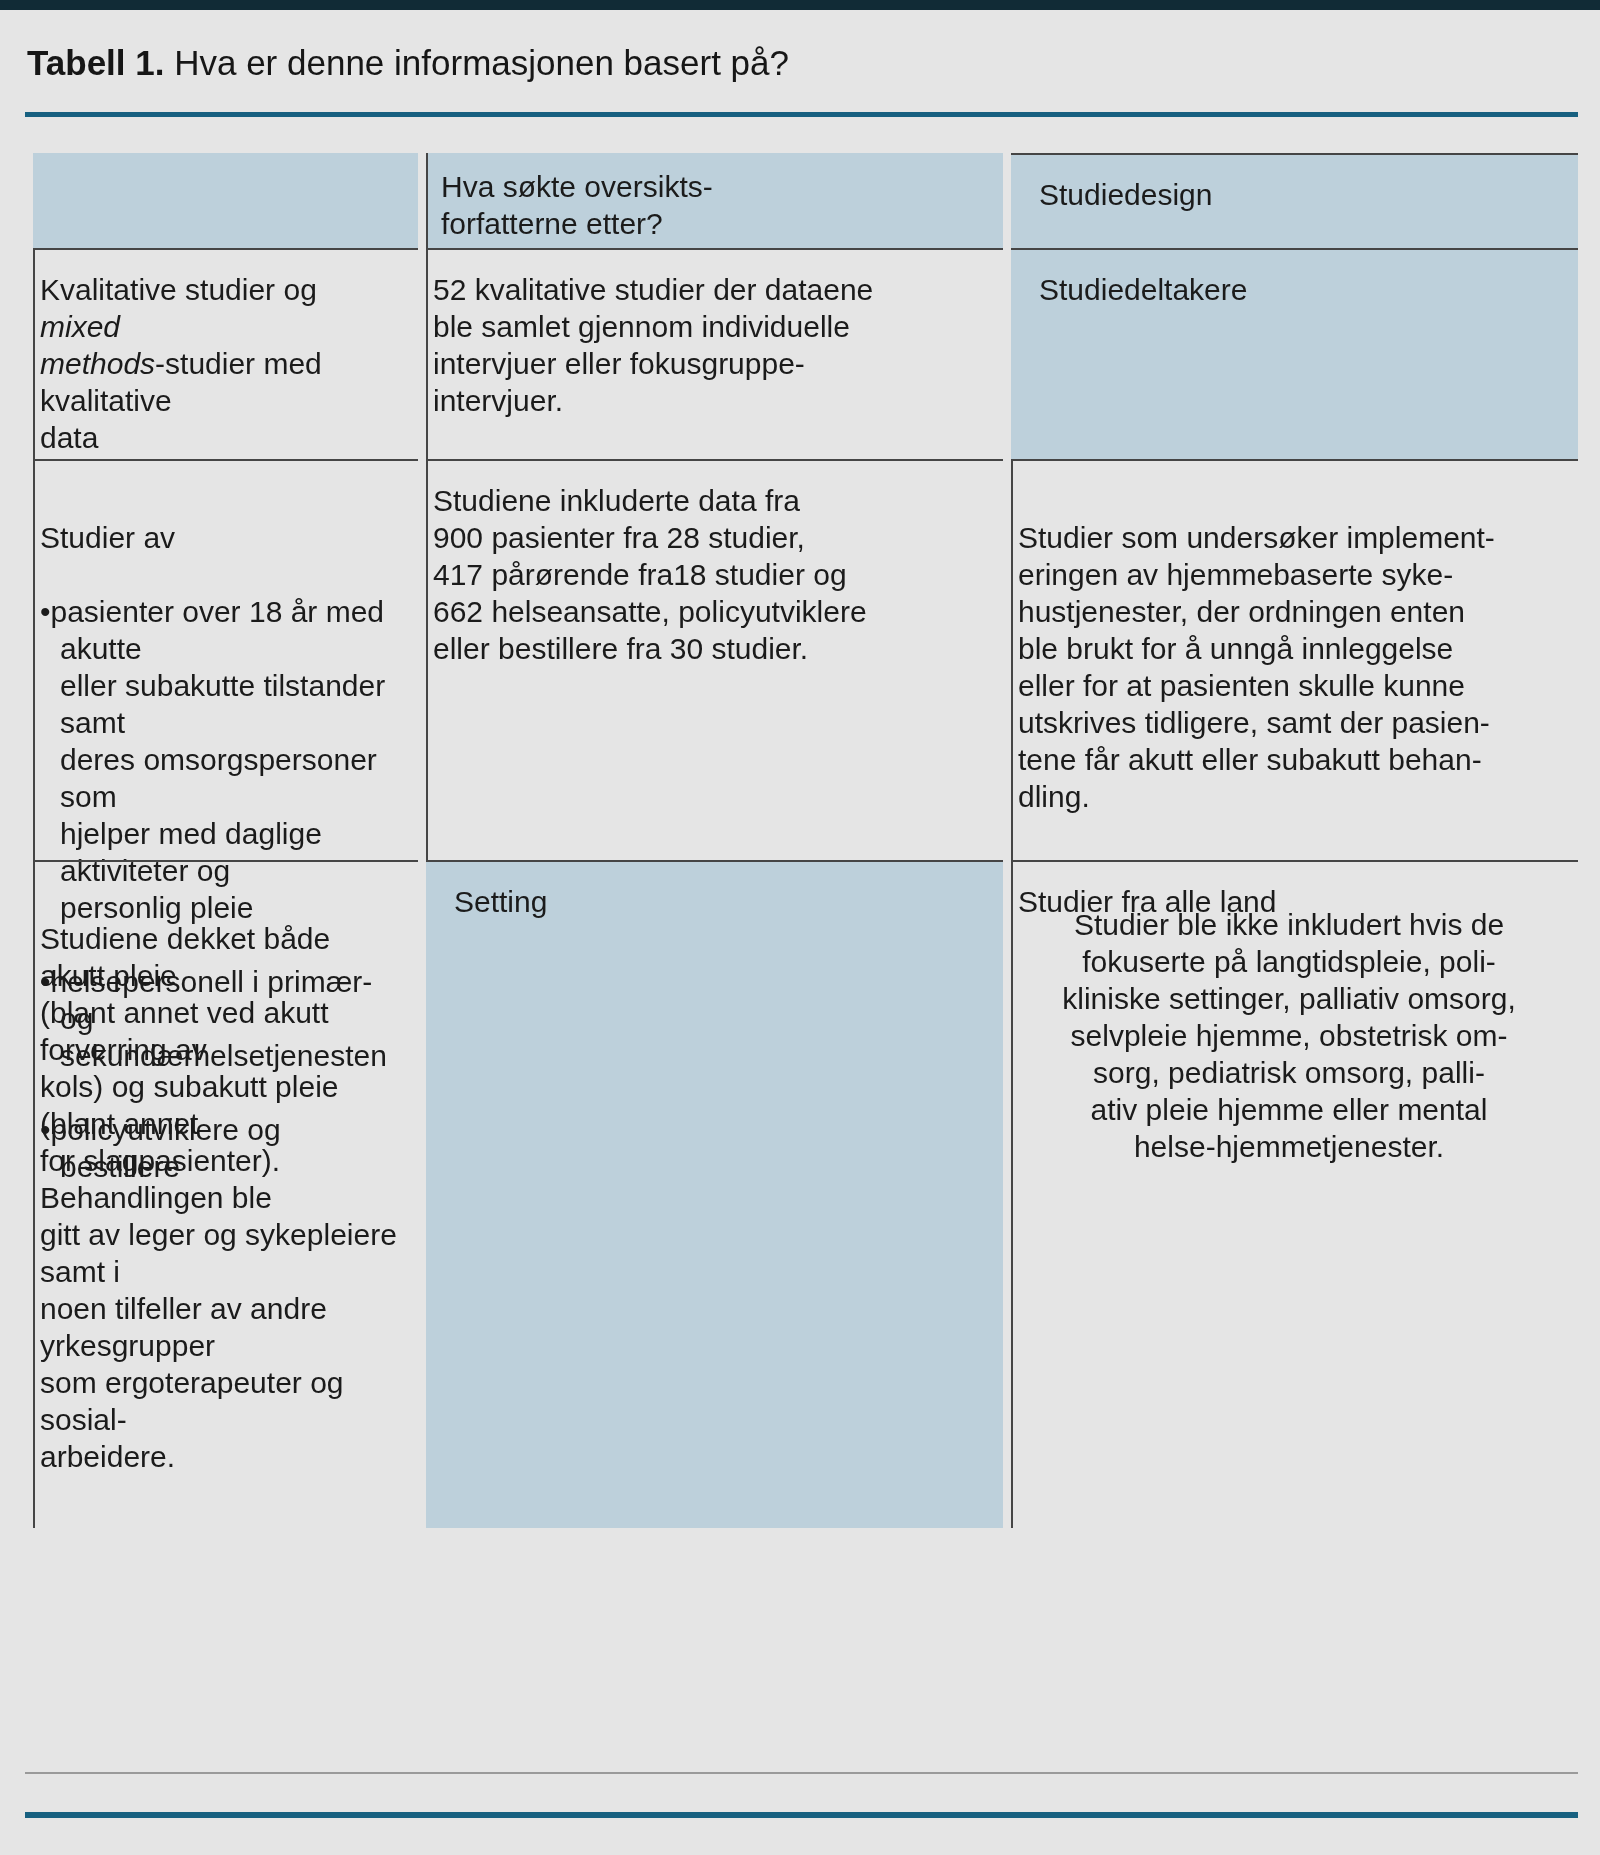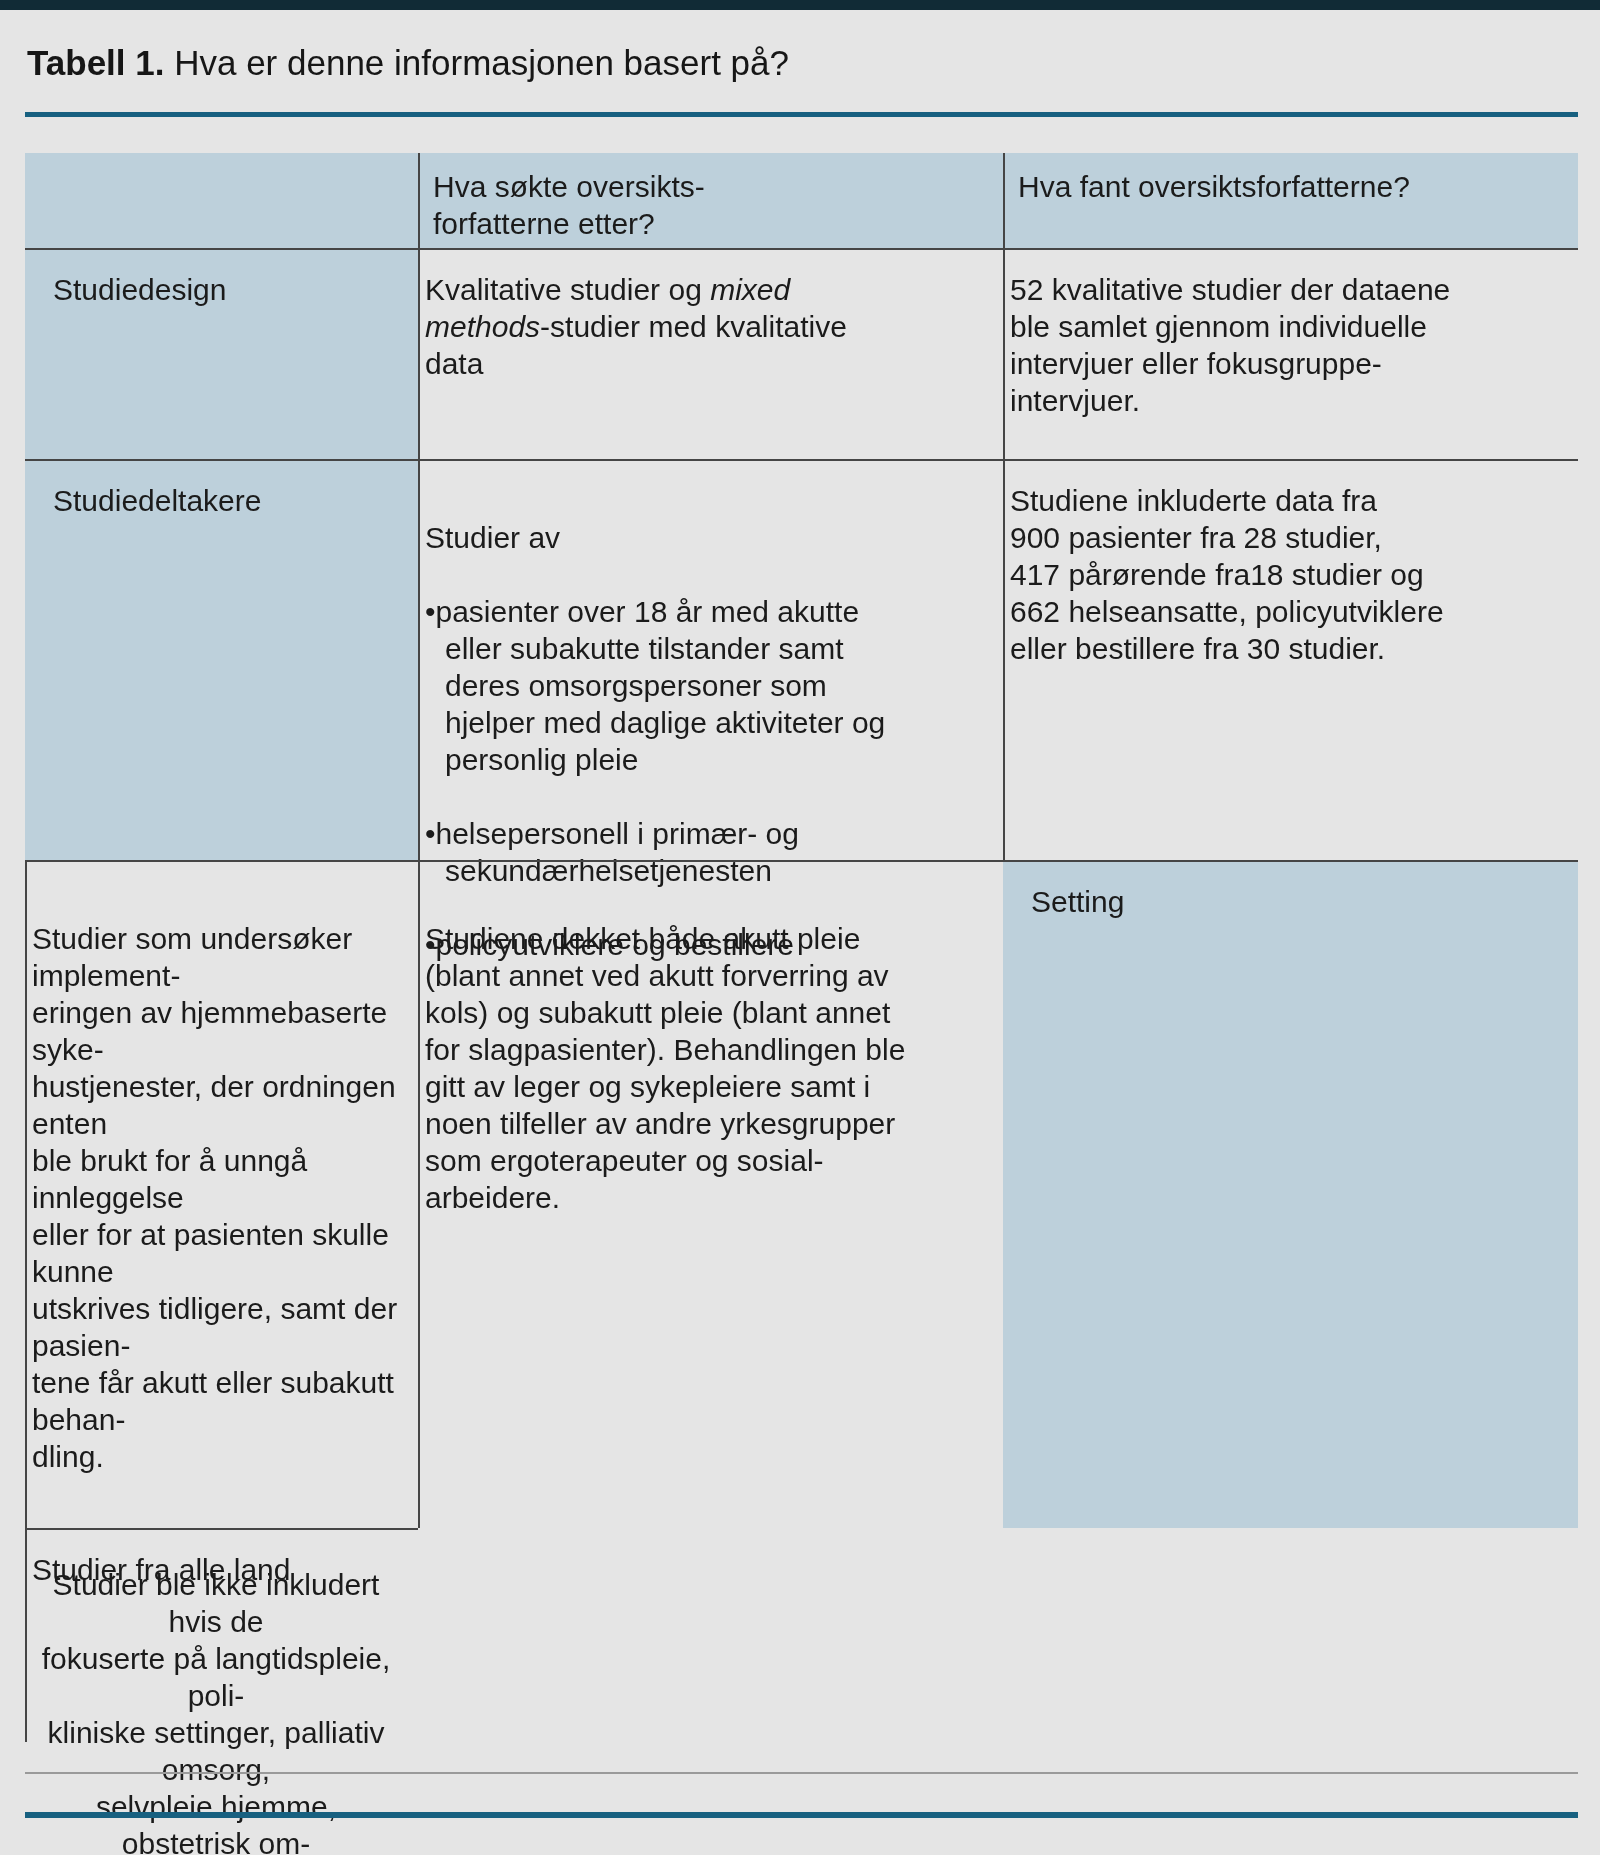--- a/index.html
+++ b/index.html
@@ -36,21 +36,21 @@
   .tbl {
     position: absolute;
     left: 25px; top: 153px;
     width: 1553px;
     display: grid;
     grid-template-columns: 393px 585px 575px;
     grid-template-rows: 95px 211px 401px 668px 214px;
     font-size: 30px;
     line-height: 37px;
   }
-  .cell { box-sizing: border-box; }
+  .cell { box-sizing: border-box; margin-left: 8px; }
   .blue { background: #bdd0db; }
   .bt { border-top: 2px solid #454545; }
   .bl { border-left: 2px solid #454545; }
   .c-head { padding: 15px 12px 0 13px; white-space: pre-line; }
   .c-label { padding: 21px 10px 2px 28px; }
   .c-body { padding: 21px 18px 0 5px; white-space: pre-line; }
   .c-body .para + .para { margin-top: 54px; text-align: center; }
   .it { font-style: italic; }
   .bullet {
     padding-left: 20px;
@@ -81,21 +81,20 @@
     <span class="b">Tabell 1.</span><span> Hva er denne informasjonen basert på?</span>
   </div>
 
   <div class="rule-teal-top"></div>
 
   <div class="tbl">
 
     <div class="cell blue c-head"></div>
     <div class="cell blue c-head bl">Hva søkte oversikts-
 forfatterne etter?</div>
-    <div class="cell blue c-head bl">Hva fant oversiktsforfatterne?</div>
 
     <div class="cell blue c-label bt">Studiedesign</div>
     <div class="cell c-body bt bl"><span>Kvalitative studier og </span><span class="it">mixed
 methods</span><span>-studier med kvalitative
 data</span></div>
     <div class="cell c-body bt bl">52 kvalitative studier der dataene
 ble samlet gjennom individuelle
 intervjuer eller fokusgruppe-
 intervjuer.</div>
 

